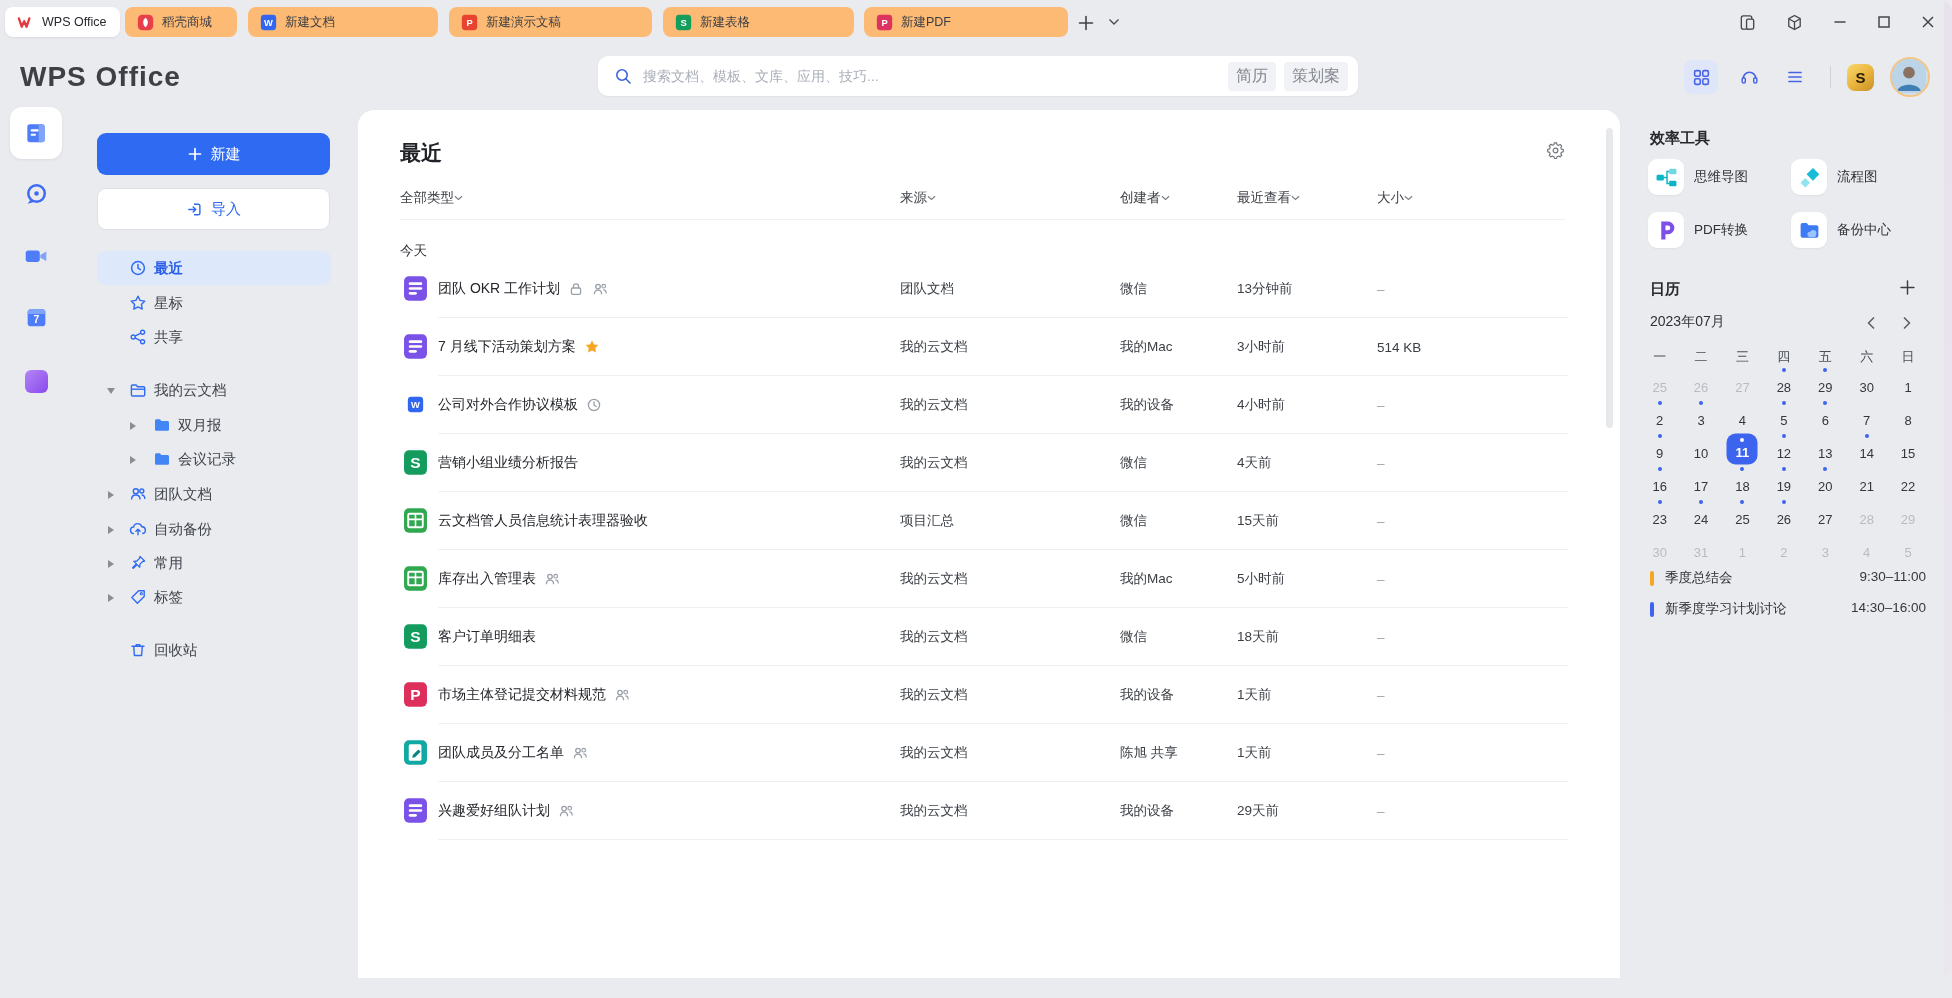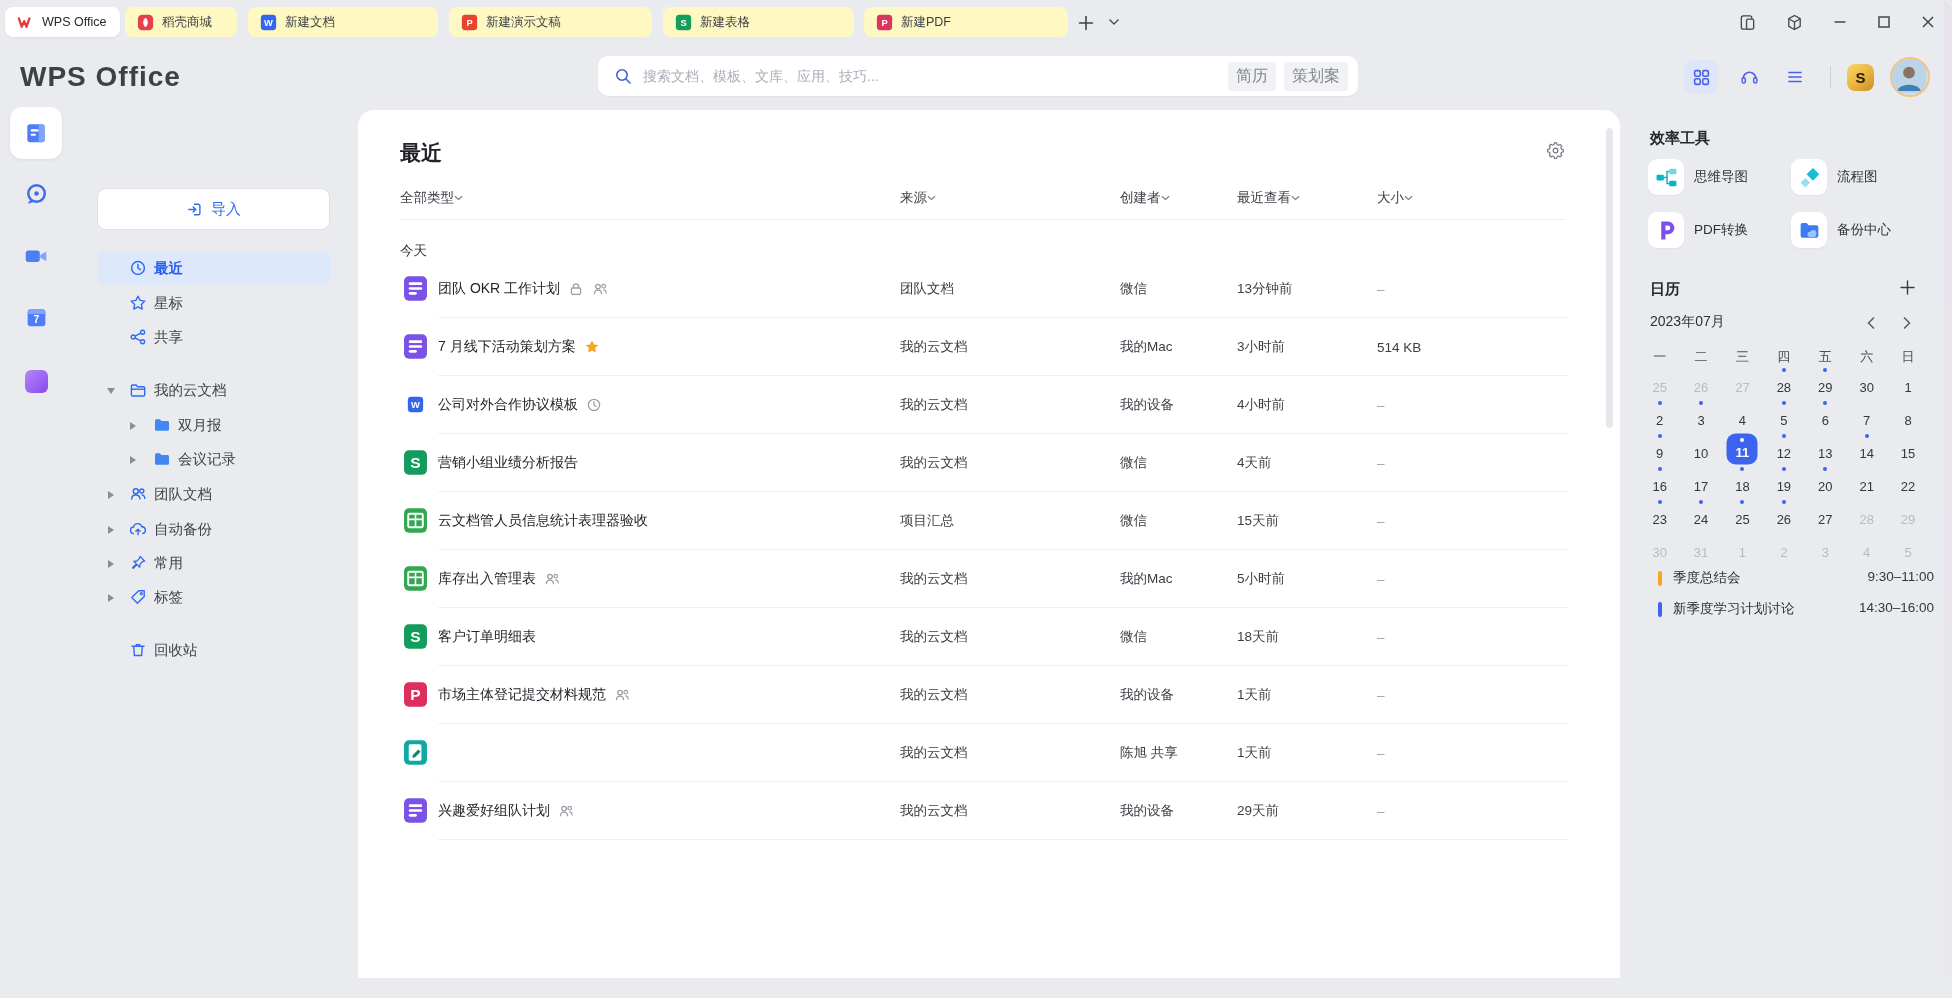--- a/index.html
+++ b/index.html
@@ -4,21 +4,21 @@
 <style>
   html,body{margin:0;padding:0;}
   body{font-family:"Liberation Sans","DejaVu Sans",sans-serif;background:#eaebef;-webkit-font-smoothing:antialiased;}
   #app{position:relative;width:1952px;height:978px;background:#eaebef;overflow:hidden;border-radius:13px;}
   .icn{display:inline-flex;align-items:center;justify-content:center;flex:0 0 auto;}
   svg{display:block;}
 
   
   .tabbar{position:absolute;left:0;top:0;width:1952px;height:44px;}
   #tabs{position:absolute;left:5px;top:7px;display:flex;height:30px;}
-  .tab{display:flex;align-items:center;gap:8px;padding-left:12px;height:30px;border-radius:8px;background:#fef9c3;cursor:pointer;box-sizing:border-box;}
+  .tab{display:flex;align-items:center;gap:8px;padding-left:12px;height:30px;border-radius:8px;background:#fdba74;cursor:pointer;box-sizing:border-box;}
   .tab.active{background:#ffffff;box-shadow:0 1px 2px rgba(40,44,60,.08);}
   .tab-label{font-size:12.5px;color:#3a3d43;white-space:nowrap;}
   .tab.active .tab-label{color:#26282d;}
   .tab-add{position:absolute;left:1076px;top:12px;width:22px;height:22px;border:none;background:transparent;padding:0;cursor:pointer;}
   .tab-caret{position:absolute;left:1108px;top:17px;width:14px;height:10px;border:none;background:transparent;padding:0;cursor:pointer;color:#4a4d53;}
   .winctrls{position:absolute;right:14px;top:0;height:44px;display:flex;align-items:center;gap:24px;}
   .winbtn{border:none;background:transparent;padding:2px;cursor:pointer;color:#45474c;}
 
   
   .header{position:absolute;left:0;top:44px;width:1952px;height:66px;}
@@ -99,21 +99,21 @@
   .wd{font-size:13px;color:#4b5058;text-align:center;}
   .days-grid{top:256px;grid-auto-rows:33px;}
   .day{position:relative;cursor:pointer;}
   .day .num{position:absolute;left:0;right:0;bottom:4px;text-align:center;font-size:13px;color:#34373d;}
   .day.muted .num{color:#b9bbc2;}
   .day .dt{position:absolute;left:50%;top:2px;transform:translateX(-50%);width:4px;height:4px;border-radius:50%;background:#3d64ee;}
   .day.sel::before{content:'';position:absolute;left:50%;top:50%;transform:translate(-50%,-50%);width:31px;height:31px;background:#3d64ee;border-radius:9px;}
   .day.sel .num{color:#fff;font-weight:600;bottom:5px;}
   .day.sel .dt{background:#fff;top:6px;}
   .day .num,.day .dt{z-index:1;}
-  .event{position:absolute;left:12px;width:282px;height:20px;cursor:pointer;text-align:center;}
+  .event{position:absolute;left:4px;width:282px;height:20px;cursor:pointer;text-align:center;}
   .ev-bar{position:absolute;left:0;top:3px;width:3.5px;height:15px;border-radius:2px;}
   .ev-title{position:absolute;left:15px;top:1px;font-size:13.5px;color:#2f3237;white-space:nowrap;}
   .ev-time{position:absolute;right:6px;top:1px;font-size:13.5px;color:#34373d;}
 
   .edge-strip{position:absolute;right:0;top:0;width:8px;height:998px;background:linear-gradient(180deg,#e7dfec 0%,#e9e2ec 40%,#eae6ee 100%);opacity:.8;}
 </style>
 </head>
 <body>
 
 <div id="app">
@@ -297,20 +297,28 @@
           <path d="M3.5 7 A3 3 0 0 1 6.5 4 H17.5 A3 3 0 0 1 20.5 7 V8.6 H3.5 Z" fill="#7fa4f9"></path>
           <text x="12" y="17.5" font-size="10" font-weight="bold" fill="#ffffff" text-anchor="middle" font-family="Liberation Sans,sans-serif">7</text>
         </svg>
     </button>
     <button class="railbtn" style="top:245px">
       <span class="purple-sq"></span>
     </button>
   </div>
 
   <div class="nav">
+    <button class="btn-new">
+      <span class="icn">
+          <svg viewBox="0 0 18 18" width="16" height="16">
+            <path d="M9 2.8 V15.2 M2.8 9 H15.2" stroke="#ffffff" stroke-width="1.9" stroke-linecap="round"></path>
+          </svg>
+        </span>
+      <span>新建</span>
+    </button>
     <button class="btn-import">
       <span class="icn">
           <svg viewBox="0 0 18 18" width="17" height="17">
             <path d="M8.5 3.4 H13 A1.7 1.7 0 0 1 14.7 5.1 V12.9 A1.7 1.7 0 0 1 13 14.6 H8.5" fill="none" stroke="#2f6bf2" stroke-width="1.5"></path>
             <path d="M3 9 H10.2 M7.6 6.3 L10.4 9 L7.6 11.7" fill="none" stroke="#2f6bf2" stroke-width="1.5" stroke-linecap="round" stroke-linejoin="round"></path>
           </svg>
         </span>
       <span>导入</span>
     </button>
     <div id="nav-items">
@@ -649,20 +657,31 @@
           <span class="fcell fsize dash">–</span>
         </div>
         <div class="file-row">
           <span class="fic icn">
             <svg viewBox="0 0 20 20" width="27" height="27">
               <rect x="1.5" y="1" width="17" height="18" rx="3.6" fill="#10a8a2"></rect>
               <rect x="5" y="3.8" width="9.4" height="12.4" rx="1.2" fill="#fff"></rect>
               <path d="M8 11.8 l4.1-4.1 1.7 1.7-4.1 4.1-2.1.4z" fill="#0b8580"></path>
             </svg>
           </span>
+          <span class="fname-wrap">
+            <span class="fname">团队成员及分工名单</span>
+            <span class="icn">
+              <svg class="bdg" viewBox="0 0 16 16">
+                <circle cx="6" cy="5.6" r="2.3" fill="none" stroke="#9aa0a8" stroke-width="1.3"></circle>
+                <path d="M2.4 13.2 c0-2.6 1.7-4.1 3.6-4.1 s3.6 1.5 3.6 4.1" fill="none" stroke="#9aa0a8" stroke-width="1.3"></path>
+                <circle cx="11.7" cy="5.2" r="1.8" fill="none" stroke="#9aa0a8" stroke-width="1.2"></circle>
+                <path d="M11.3 8.9 c1.8 0 2.9 1.4 2.9 3.5" fill="none" stroke="#9aa0a8" stroke-width="1.2"></path>
+              </svg>
+            </span>
+          </span>
           <span class="fcell src">我的云文档</span>
           <span class="fcell creator">陈旭 共享</span>
           <span class="fcell viewed">1天前</span>
           <span class="fcell fsize dash">–</span>
         </div>
         <div class="file-row">
           <span class="fic icn">
             <svg viewBox="0 0 20 20" width="27" height="27">
               <rect x="1.5" y="1" width="17" height="18" rx="3.6" fill="#7b52e8"></rect>
               <rect x="5" y="5.4" width="10" height="2" rx="1" fill="#fff"></rect>

